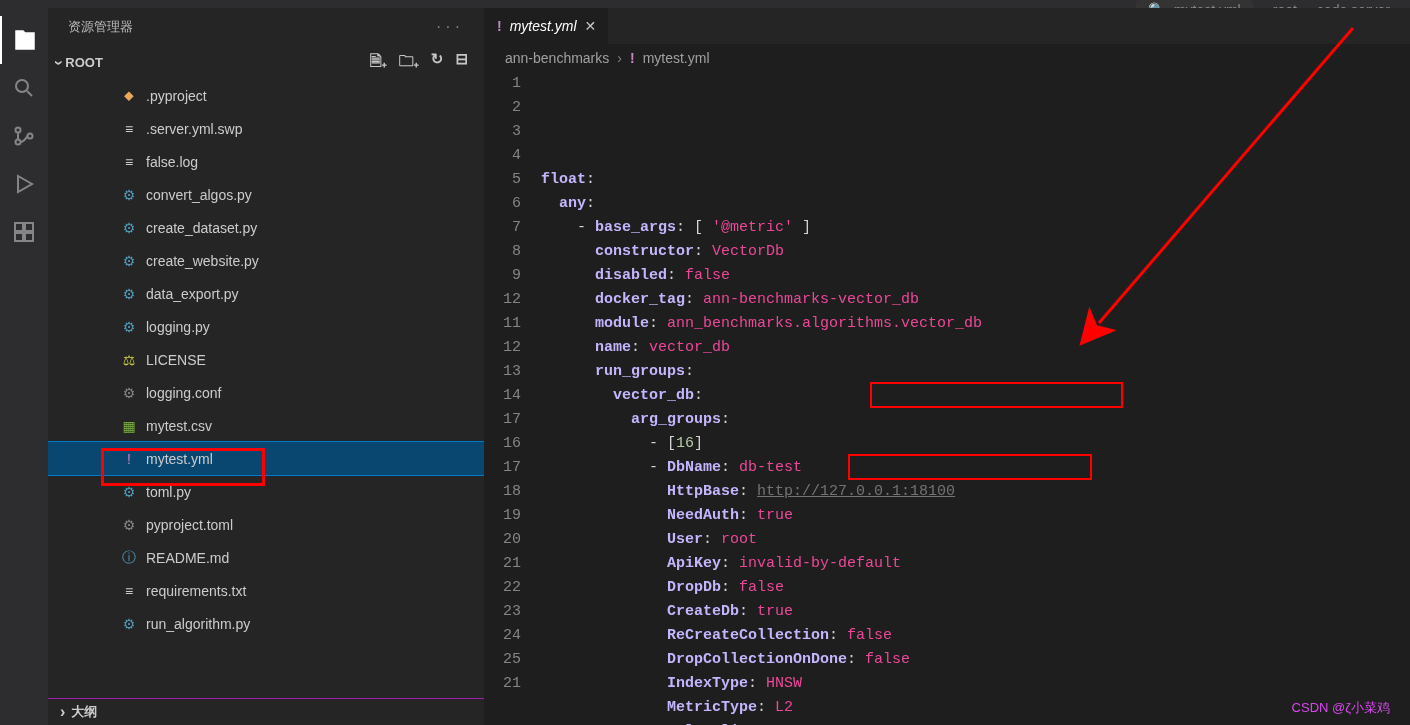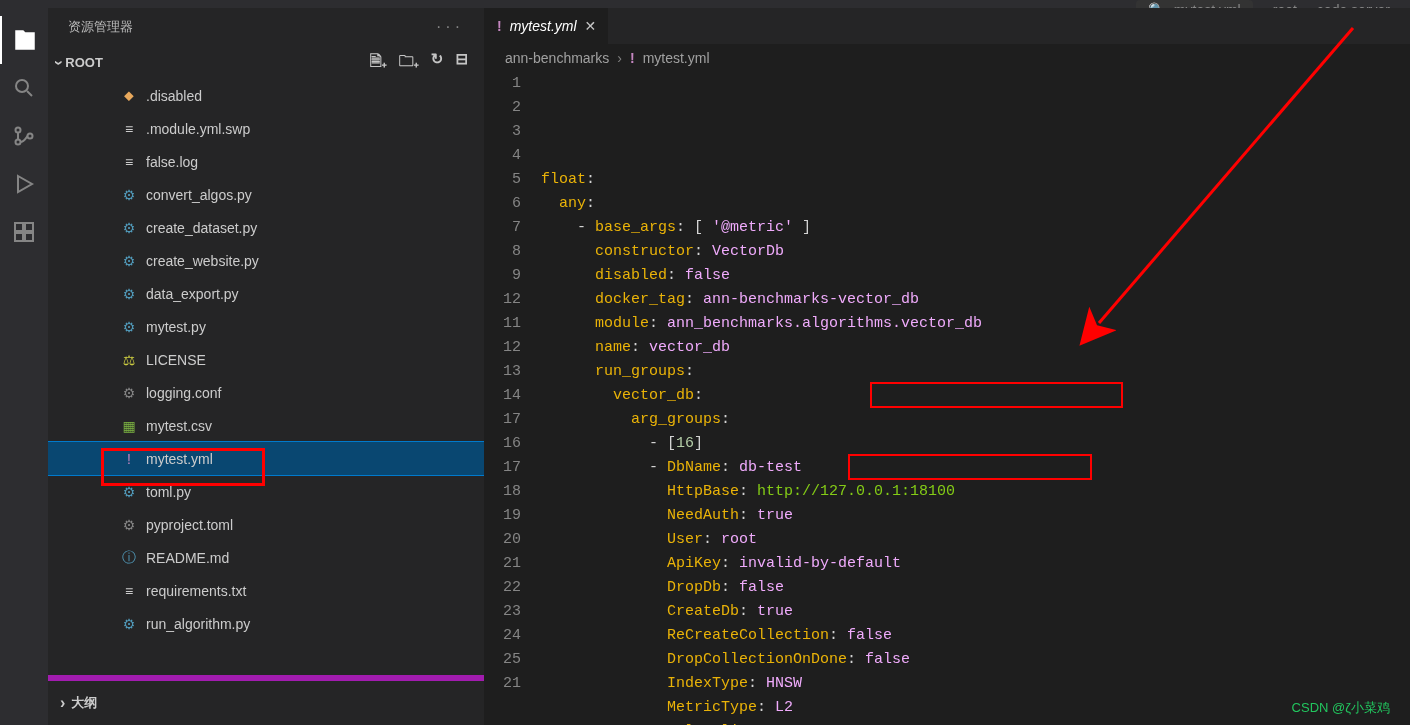--- a/index.html
+++ b/index.html
@@ -130,25 +130,25 @@
 .icon-white { color: #cccccc; }
 .redbox1 {
   position: absolute;
   border: 3px solid #ff0000;
   pointer-events: none;
 }
 .collapsible {
   display: flex;
   align-items: center;
   gap: 6px;
-  padding: 13px 12px;
+  padding: 4px 12px;
   font-size: 13px;
   font-weight: bold;
   cursor: pointer;
-  border-top: 6px solid #a21caf;
+  border-top: 1px solid #a21caf;
 }
 .editor-area {
   flex: 1;
   background: #1e1e1e;
   display: flex;
   flex-direction: column;
   position: relative;
 }
 .tabs-bar {
   height: 36px;
@@ -187,39 +187,39 @@
   overflow: hidden;
 }
 .gutter {
   width: 56px;
   text-align: right;
   color: #858585;
   padding-right: 20px;
   user-select: none;
 }
 .code-lines { flex: 1; position: relative; white-space: pre; }
-.ln-key { color: #eab308; }
-.ln-str { color: #f0abfc; }
+.ln-key { color: #c4b5fd; font-weight: bold; }
+.ln-str { color: #ec4899; }
 .ln-punc { color: #d4d4d4; }
 .ln-num { color: #b5cea8; }
-.ln-link { color: #84cc16; }
+.ln-link { color: #737373; text-decoration: underline; }
 .code-redbox {
   position: absolute;
   border: 2px solid #ff0000;
   pointer-events: none;
 }
 .arrow-svg {
   position: absolute;
   pointer-events: none;
 }
 .watermark {
   position: absolute;
   bottom: 8px;
   right: 20px;
-  color: #22c55e;
+  color: #d946ef;
   font-size: 13px;
 }
 .chev::before { content: "›"; display:inline-block; transform: rotate(90deg); font-size:16px;}
 .chev-r::before { content: "›"; font-size:16px; }
 </style>
 </head>
 <body>
 
 <div class="menubar"></div>
 
@@ -282,25 +282,25 @@
       <span class="section-icons">
         <span>🗎₊</span>
         <span>🗀₊</span>
         <span>↻</span>
         <span>⊟</span>
       </span>
     </div>
     <div class="file-list" id="file-list">
         <div class="file-item">
           <span class="file-icon icon-orange">⬥</span>
-          <span>.disabled</span>
+          <span>.pyproject</span>
         </div>
         <div class="file-item">
           <span class="file-icon icon-white">≡</span>
-          <span>.module.yml.swp</span>
+          <span>.server.yml.swp</span>
         </div>
         <div class="file-item">
           <span class="file-icon icon-white">≡</span>
           <span>false.log</span>
         </div>
         <div class="file-item">
           <span class="file-icon icon-blue">⚙</span>
           <span>convert_algos.py</span>
         </div>
         <div class="file-item">
@@ -310,21 +310,21 @@
         <div class="file-item">
           <span class="file-icon icon-blue">⚙</span>
           <span>create_website.py</span>
         </div>
         <div class="file-item">
           <span class="file-icon icon-blue">⚙</span>
           <span>data_export.py</span>
         </div>
         <div class="file-item">
           <span class="file-icon icon-blue">⚙</span>
-          <span>mytest.py</span>
+          <span>logging.py</span>
         </div>
         <div class="file-item">
           <span class="file-icon icon-yellow">⚖</span>
           <span>LICENSE</span>
         </div>
         <div class="file-item">
           <span class="file-icon icon-gray">⚙</span>
           <span>logging.conf</span>
         </div>
         <div class="file-item">

